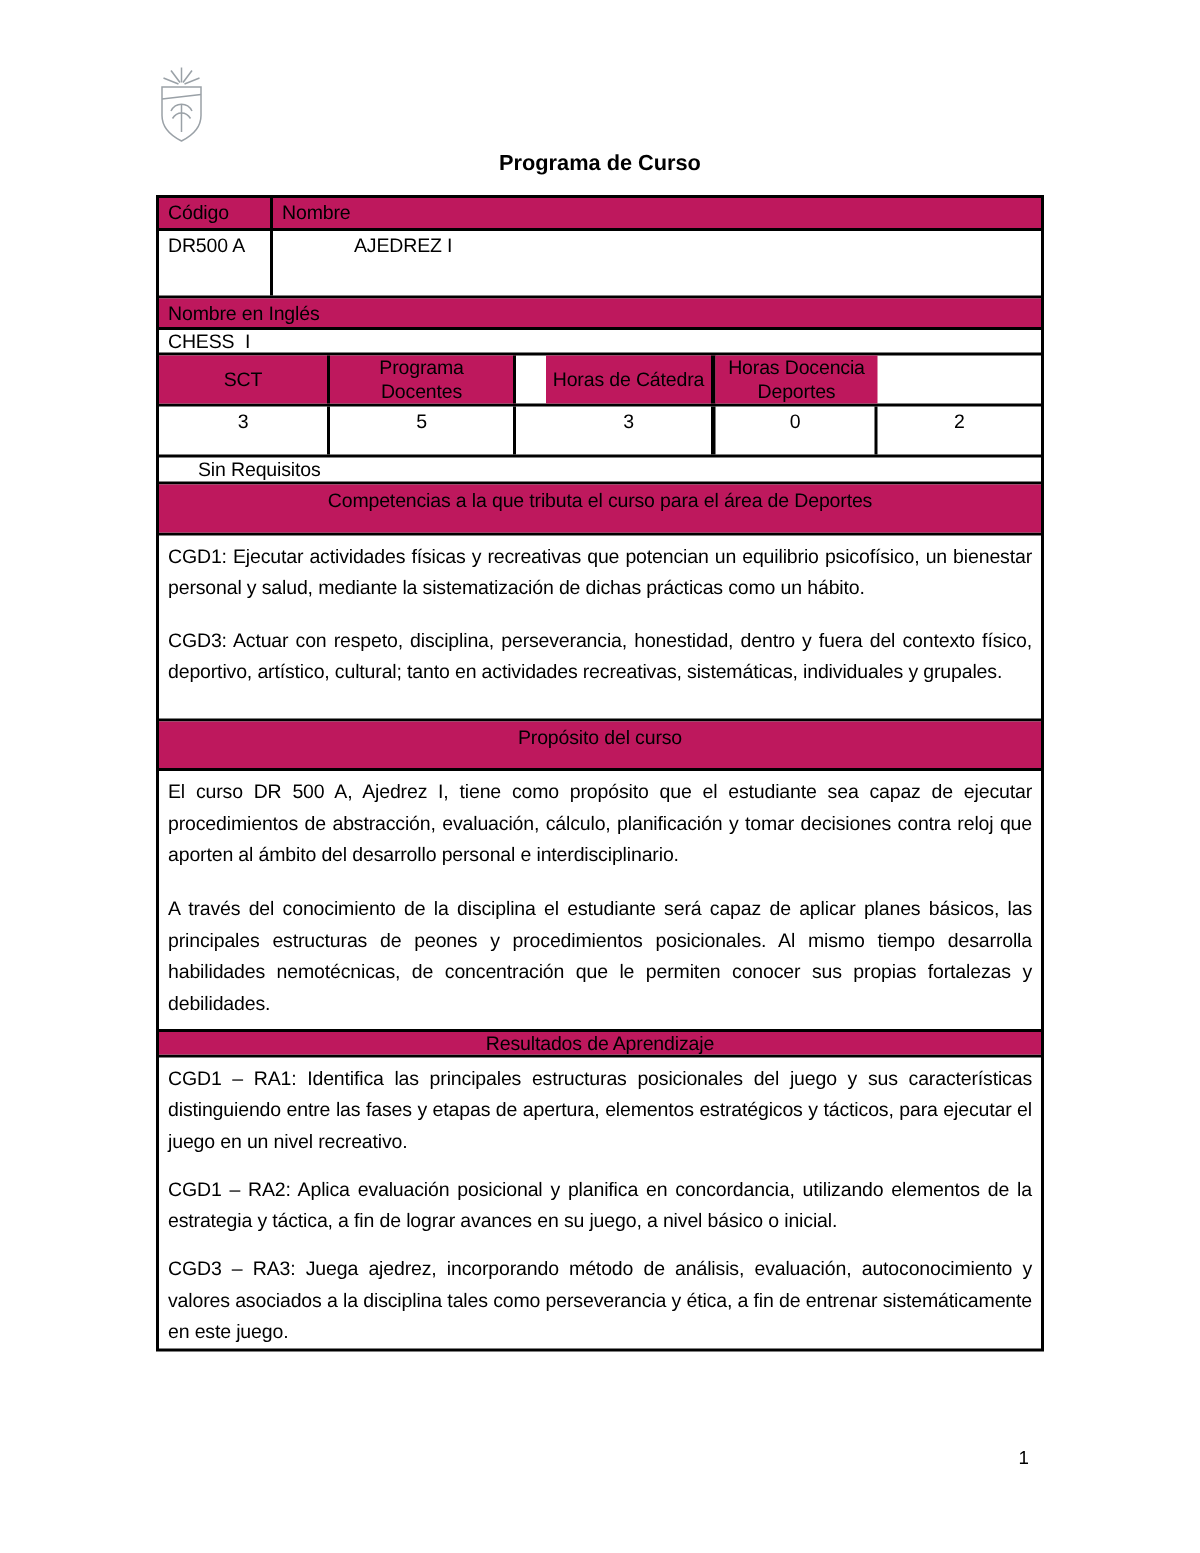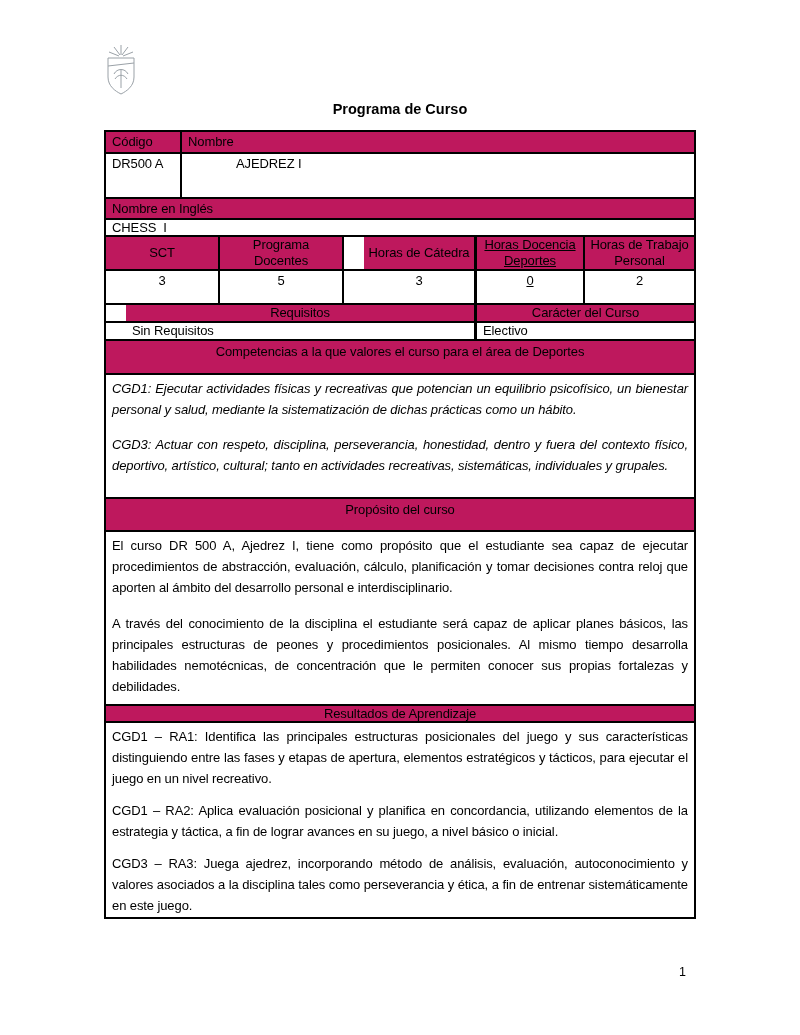--- a/index.html
+++ b/index.html
@@ -28,25 +28,25 @@
   .tbl { position:absolute; left:104px; top:130px; width:592px;
          border:2px solid #000; box-sizing:border-box; font-size:13px; letter-spacing:-0.1px; }
   .row { display:flex; border-bottom:2px solid #000; box-sizing:border-box; align-items:stretch; }
   .row:last-child { border-bottom:none; }
   .cell { box-sizing:border-box; border-right:2px solid #000; padding:2px 6px; overflow:hidden; }
   .cell:last-child { border-right:none; }
   .gray { background:#be185d; }
 
   .h22 { height:22px; } .h45 { height:45px;gap:48px; } .h21 { height:21px; } .h17 { height:17px; }
   .h34 { height:34px; } .h18 { height:18px; } .h33 { height:33px; }
-  .h124 { height:124px;font-style:italic; } .h174 { height:174px; } .h194 { height:194px; }
+  .h124 { height:124px; } .h174 { height:174px; } .h194 { height:194px; }
 
   .w76  { flex:0 0 76px; }
   .w114 { flex:0 0 114px; } .w124 { flex:0 0 124px; } .w113 { flex:0 0 113px; }
-  .w108 { flex:0 0 108px;text-decoration:underline; } .grow { flex:1 1 auto; }
+  .w108 { flex:0 0 108px; } .grow { flex:1 1 auto; }
   .w351 { flex:0 0 351px; }
   .thick { border-right-width:3px;margin-left:20px; }
 
   .center { text-align:center; }
   .vcenter { display:flex; flex-direction:column; justify-content:center; padding:1px 2px; line-height:16px; }
   .band { text-align:center; padding-top:3px; }
   .band-thin { text-align:center; padding-top:0; line-height:16px; }
   .pre { white-space:pre-wrap; }
 
   .body-cell { width:100%; padding:3px 6px 0 6px; text-align:justify; line-height:21px; }
@@ -113,46 +113,37 @@
         <div>Docentes</div>
       </div>
       <div class="cell gray w113 vcenter center thick">
         <div>Horas de Cátedra</div>
         <div></div>
       </div>
       <div class="cell gray w108 vcenter center">
         <div>Horas Docencia</div>
         <div>Deportes</div>
       </div>
-      <div class="cell gray grow vcenter center">
-        <div>Horas de Trabajo</div>
-        <div>Personal</div>
-      </div>
     </div>
 
     <div class="row h34">
       <div class="cell w114 center valtop">3</div>
       <div class="cell w124 center valtop">5</div>
       <div class="cell w113 center valtop thick">3</div>
       <div class="cell w108 center valtop">0</div>
       <div class="cell grow center valtop">2</div>
     </div>
 
-    <div class="row h18">
-      <div class="cell gray w351 center thick" style="padding-top:0; line-height:16px;">Requisitos</div>
-      <div class="cell gray grow center" style="padding-top:0; line-height:16px;">Carácter del Curso</div>
-    </div>
 
     <div class="row h18">
       <div class="cell w351 thick" style="padding-top:0; line-height:16px;">Sin Requisitos</div>
-      <div class="cell grow" style="padding-top:0; line-height:16px;">Electivo</div>
     </div>
 
     <div class="row h34">
-      <div class="cell gray grow band">Competencias a la que valores el curso para el área de Deportes</div>
+      <div class="cell gray grow band">Competencias a la que tributa el curso para el área de Deportes</div>
     </div>
 
     <div class="row h124">
       <div class="cell grow body-cell">
         <p>CGD1: Ejecutar actividades físicas y recreativas que potencian un equilibrio psicofísico, un bienestar personal y salud, mediante la sistematización de dichas prácticas como un hábito.</p>
         <p>CGD3: Actuar con respeto, disciplina, perseverancia, honestidad, dentro y fuera del contexto físico, deportivo, artístico, cultural; tanto en actividades recreativas, sistemáticas, individuales y grupales.</p>
       </div>
     </div>
 
     <div class="row h33">

